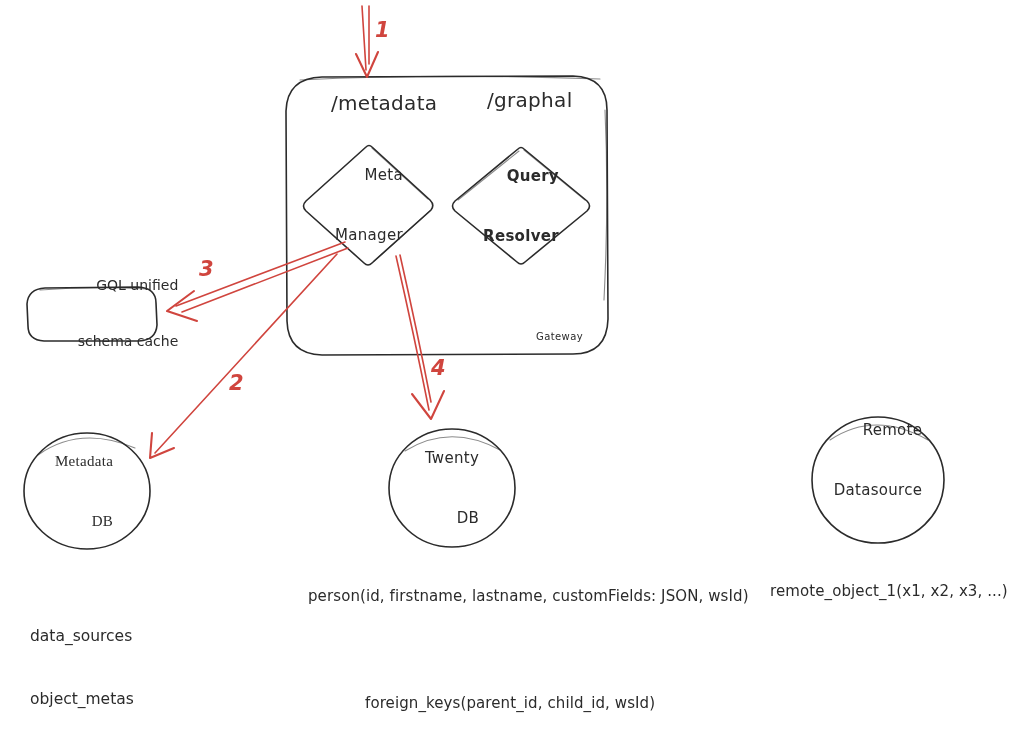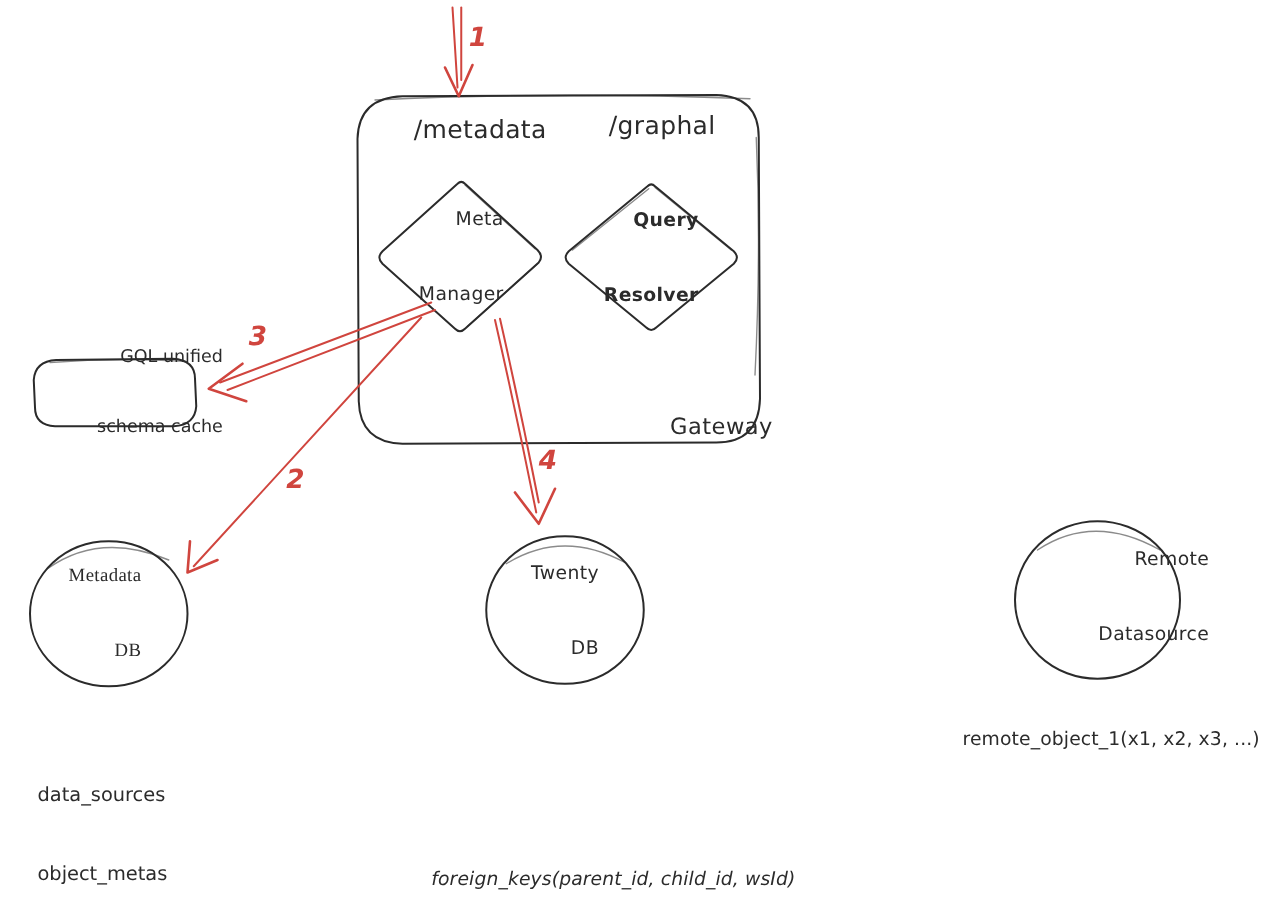--- a/index.html
+++ b/index.html
@@ -12,21 +12,21 @@
   .canvas{
     position:relative;width:1024px;height:730px;background:var(--background);
     font-family:"DejaVu Sans","Liberation Sans",sans-serif;color:var(--stroke);
   }
   .canvas svg{position:absolute;left:0;top:0;}
   .lbl{position:absolute;white-space:pre;color:var(--stroke);}
   .centered{transform:translate(-50%,-50%);text-align:right;line-height:1.35;}
   .centered span{display:block;}
   .route{font-size:20px;letter-spacing:.3px;}
   .node{font-size:15px;letter-spacing:.3px;}
-  .gateway-tag{font-size:18px;letter-spacing:.4px;}
+  .gateway-tag{font-size:10px;letter-spacing:.4px;}
   .cache-txt{font-size:14px;margin-left:36px;}
   .table-txt{font-size:15px;letter-spacing:.1px;}
   .tables-list{font-size:15.5px;line-height:21px;}
   .step{position:absolute;color:var(--accent-red);font-size:21px;font-weight:700;
         font-style:italic;letter-spacing:0;}
   .ink{stroke:var(--stroke);fill:none;stroke-width:1.6;stroke-linecap:round;stroke-linejoin:round;}
   .ink2{stroke:var(--stroke);fill:none;stroke-width:1.1;stroke-linecap:round;opacity:.55;}
   .red{stroke:var(--accent-red);fill:none;stroke-width:2.1;stroke-linecap:round;stroke-linejoin:round;}
   .redthin{stroke:var(--accent-red);fill:none;stroke-width:1.6;stroke-linecap:round;}
 </style>
@@ -121,28 +121,29 @@
   </div>
 
   <div class="lbl node centered" style="left:84px;top:491px;font-family:Liberation Serif, serif;">
     <span>Metadata</span>
     <span>DB</span>
   </div>
   <div class="lbl node centered" style="left:452px;top:488px;">
     <span>Twenty</span>
     <span>DB</span>
   </div>
-  <div class="lbl node centered" style="left:878px;top:477px;margin-left:45px;">
+  <div class="lbl node centered" style="left:878px;top:460px;">
     <span>Remote</span>
     <span>Datasource</span>
   </div>
 
   <div class="lbl tables-list" style="left:30px;top:584px;">
     <div>data_sources</div>
     <div>object_metas</div>
     
   </div>
 
-  <div class="lbl table-txt" style="left:345px;top:694px;font-style:italic;">foreign_keys(parent_id, child_id, wsId)</div>
+  <div class="lbl table-txt" style="left:308px;top:587px;">person(id, firstname, lastname, customFields: JSON, wsId)</div>
+  <div class="lbl table-txt" style="left:365px;top:694px;">foreign_keys(parent_id, child_id, wsId)</div>
 
   <div class="lbl table-txt" style="left:770px;top:582px;">remote_object_1(x1, x2, x3, ...)</div>
 
 </div>
 
 </body></html>

